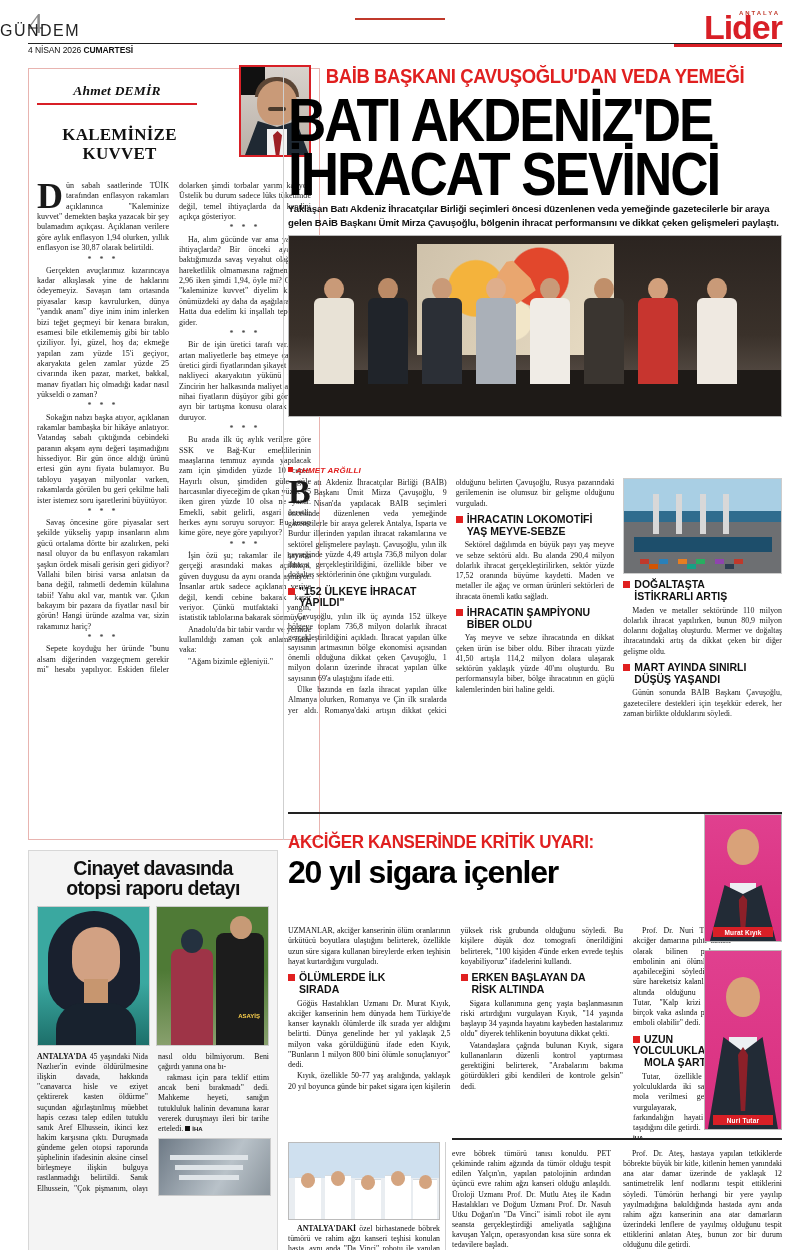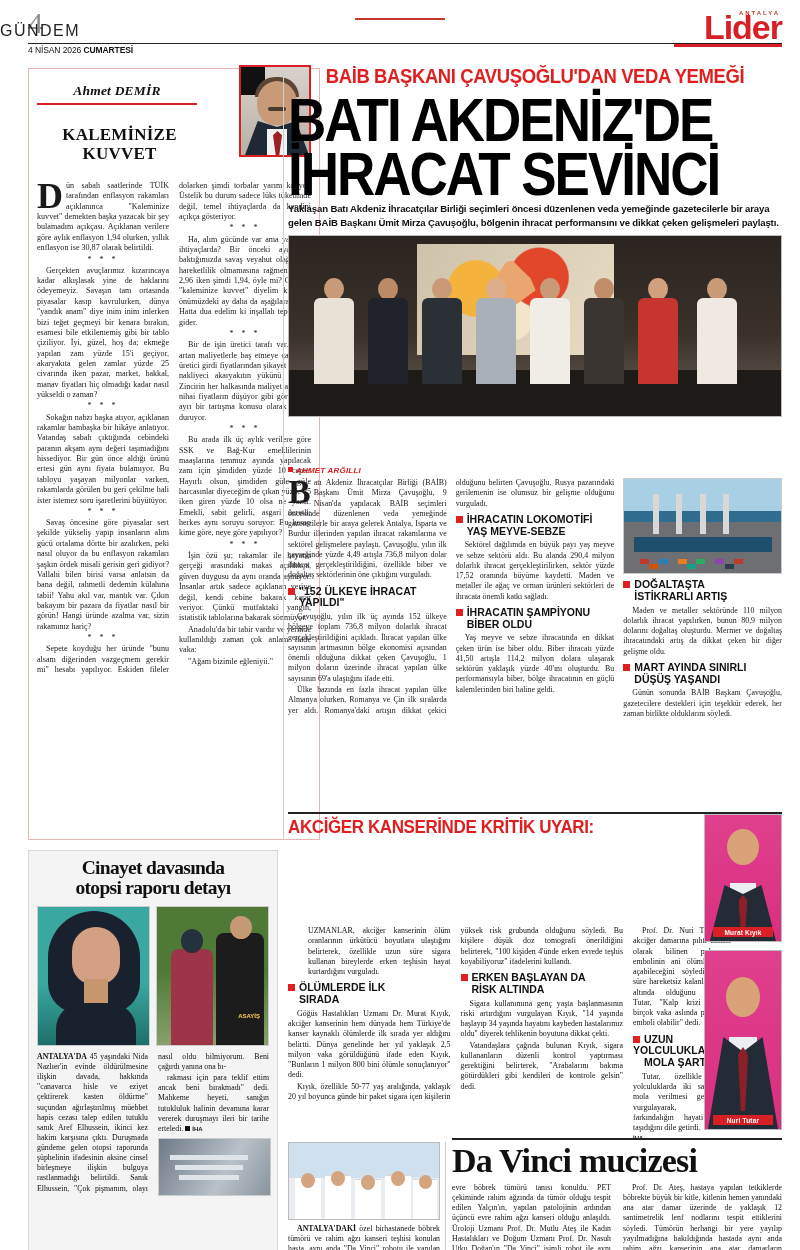--- a/index.html
+++ b/index.html
@@ -179,39 +179,39 @@
     position:relative; overflow:hidden; border:1px solid #ccc;
   }
   .port-photo .crane { position:absolute; top: 16%; width:6px; height:42%; background:#d8d8d8;}
   .port-photo .ship { position:absolute; left:6%; bottom: 22%; width: 88%; height: 16%; background:#1d4e6b;}
   .port-photo .cont { position:absolute; width: 9px; height:5px; }
 
   
   .story2 {
     position:absolute; left: 288px; top: 752px; width: 494px; height: 320px;
     border-top: 2px solid #222;
-    padding-top: 2px;
+    padding-top: 17px;
   }
   .s2-kicker {
     font-family:"Liberation Sans", sans-serif; font-weight:bold; color:#e02020;
     font-size: 17px; letter-spacing:-0.4px; transform: scaleY(1.1);
     transform-origin: top left; white-space:nowrap;
   }
   .s2-h1 {
     font-family:"Liberation Sans", sans-serif; font-weight:bold; color:#000;
     font-size: 32px; line-height: 0.94; letter-spacing:-1.2px; margin-top: 6px;
   }
   .s2-h1 div { white-space:nowrap; }
   .s2-body {
     position:absolute; left: 0; top: 112px; width: 335px; height: 205px;
     column-count: 2; column-gap: 10px;
     font-size: 7.9px; line-height: 1.3; text-align: justify;
   }
   .s2-body p { text-indent: 9px; margin-bottom:1px; }
-  .s2-body p.noind { text-indent:0;margin-left:20px; }
+  .s2-body p.noind { text-indent:0; }
   .s2-col3 {
     position:absolute; left: 345px; top: 112px; width: 98px; height: 205px;
     font-size: 7.9px; line-height: 1.3; text-align: justify;
   }
   .s2-col3 p { text-indent: 9px; margin-bottom:1px;}
   .s2-col3 p.noind { text-indent:0; }
   .doc-photo {
     position:absolute; width: 78px; border: 1px solid #bbb; overflow:hidden;
     background: linear-gradient(#e0408f, #d92f7e);
   }
@@ -226,21 +226,21 @@
     background:#d81f26; color:#fff; font-family:"Liberation Sans",sans-serif;
     font-size: 6.5px; font-weight:bold; padding: 1.5px 0; letter-spacing:0.2px;
   }
 
   
   .story3 {
     position:absolute; left: 28px; top: 790px; width: 250px; height: 410px;
     border: 1px solid #d7d7d7; background:#f4f4f4; padding: 7px 8px;
   }
   .s3-h1 {
-    font-family:Liberation Serif, serif; font-weight:bold; font-size: 19.5px;
+    font-family:Liberation Sans, sans-serif; font-weight:bold; font-size: 19.5px;
     line-height: 1.05; letter-spacing:-0.7px; color:#111; text-align:center;
   }
   .s3-photos { display:flex; gap: 6px; margin-top: 7px; }
   .s3-ph { width: 113px; height: 140px; border:1px solid #ccc; overflow:hidden; position:relative;}
   .ph-woman { background: linear-gradient(#3aa8a0 0 55%, #1d6f6a 100%); }
   .ph-woman .hair { position:absolute; left: 10px; top: 4px; width: 92px; height: 102px; background:#19202e; border-radius: 46px 46px 30px 30px;}
   .ph-woman .face { position:absolute; left: 34px; top: 20px; width: 48px; height: 58px; background:#d2a183; border-radius: 24px 24px 22px 22px;}
   .ph-woman .neck { position:absolute; left: 46px; top: 72px; width: 24px; height: 26px; background:#c7966f;}
   .ph-woman .top  { position:absolute; left: 18px; bottom: 0; width: 80px; height: 42px; background:#18222e; border-radius: 26px 26px 0 0;}
   .ph-arrest { background: linear-gradient(#4f7a36 0 46%, #88a06d 100%); }
@@ -434,20 +434,21 @@
         <div class="subhead"><span class="sq"></span><span>DOĞALTAŞTA</span><span class="l2">İSTİKRARLI ARTIŞ</span></div>
         <p>Maden ve metaller sektöründe 110 milyon dolarlık ihracat yapılırken, bunun 80,9 milyon dolarını doğaltaş oluşturdu. Mermer ve doğaltaş ihracatındaki artış da dikkat çeken bir diğer gelişme oldu.</p>
         <div class="subhead"><span class="sq"></span><span>MART AYINDA SINIRLI</span><span class="l2">DÜŞÜŞ YAŞANDI</span></div>
         <p>Günün sonunda BAİB Başkanı Çavuşoğlu, gazetecilere destekleri için teşekkür ederek, her zaman birlikte olduklarını söyledi.</p>
       </div>
     </div>
 
     <div class="story2">
       <div class="s2-kicker">AKCİĞER KANSERİNDE KRİTİK UYARI:</div>
       <div class="s2-h1">
+        <div>20 yıl sigara içenler</div>
       </div>
 
       <div class="s2-body">
         <p class="noind">UZMANLAR, akciğer kanserinin ölüm oranlarının ürkütücü boyutlara ulaştığını belirterek, özellikle uzun süre sigara kullanan bireylerde erken teşhisin hayat kurtardığını vurguladı.</p>
         <div class="subhead"><span class="sq"></span><span>ÖLÜMLERDE İLK</span><span class="l2">SIRADA</span></div>
         <p>Göğüs Hastalıkları Uzmanı Dr. Murat Kıyık, akciğer kanserinin hem dünyada hem Türkiye'de kanser kaynaklı ölümlerde ilk sırada yer aldığını belirtti. Dünya genelinde her yıl yaklaşık 2,5 milyon vaka görüldüğünü ifade eden Kıyık, "Bunların 1 milyon 800 bini ölümle sonuçlanıyor" dedi.</p>
         <p>Kıyık, özellikle 50-77 yaş aralığında, yaklaşık 20 yıl boyunca günde bir paket sigara içen kişilerin yüksek risk grubunda olduğunu söyledi. Bu kişilere düşük doz tomografi önerildiğini belirterek, "100 kişiden 4'ünde erken evrede teşhis koyabiliyoruz" ifadelerini kullandı.</p>
         <div class="subhead"><span class="sq"></span><span>ERKEN BAŞLAYAN DA</span><span class="l2">RİSK ALTINDA</span></div>
         <p>Sigara kullanımına genç yaşta başlanmasının riski artırdığını vurgulayan Kıyık, "14 yaşında başlayıp 34 yaşında hayatını kaybeden hastalarımız oldu" diyerek tehlikenin boyutuna dikkat çekti.</p>
         <p>Vatandaşlara çağrıda bulunan Kıyık, sigara kullananların düzenli kontrol yaptırması gerektiğini belirterek, "Arabalarını bakıma götürdükleri gibi kendileri de kontrole gelsin" dedi.</p>
@@ -520,21 +521,20 @@
         <div class="doc" style="left:124px;width:24px;height:40px;"></div>
           <div class="dh" style="left:130px;top:32px;width:13px;height:14px;"></div>
       </div>
       <div class="s4-text">
         <p><b>ANTALYA'DAKİ</b><span> özel birhastanede böbrek tümörü ve rahim ağzı kanseri teşhisi konulan hasta, aynı anda "Da Vinci" robotu ile yapılan başarılı ameliyatla sağlığına kavuştu.</span></p>
 
       </div>
     </div>
 
     <div class="story5">
-      <div class="s5-h1">Da Vinci mucizesi</div>
       <div class="s5-body">
         <p class="noind">evre böbrek tümörü tanısı konuldu. PET çekiminde rahim ağzında da tümör olduğu tespit edilen Yalçın'ın, yapılan patolojinin ardından üçüncü evre rahim ağzı kanseri olduğu anlaşıldı. Üroloji Uzmanı Prof. Dr. Mutlu Ateş ile Kadın Hastalıkları ve Doğum Uzmanı Prof. Dr. Nasuh Utku Doğan'ın "Da Vinci" isimli robot ile aynı seansta gerçekleştirdiği ameliyatla sağlığına kavuşan Yalçın, operasyondan kısa süre sonra ek tedavilere başladı.</p>
         <p><span>Prof. Dr. Ateş, hastaya yapılan tetkiklerde böbrekte büyük bir kitle, kitlenin hemen yanındaki ana atar damar üzerinde de yaklaşık 12 santimetrelik lenf nodlarını tespit ettiklerini söyledi. Tümörün herhangi bir yere yayılıp yayılmadığına bakıldığında hastada aynı anda rahim ağzı kanserinin ana atar damarların üzerindeki lenflere de yayılmış olduğunu tespit ettiklerini anlatan Ateş, bunun zor bir durum olduğunu dile getirdi.</span> </p>
       </div>
     </div>
 
     <div class="vrule" style="left:283px; top:8px; height:772px;"></div>
     <div class="vrule" style="left:445px; top:1082px; height:150px;"></div>
   </div>
 </div>

